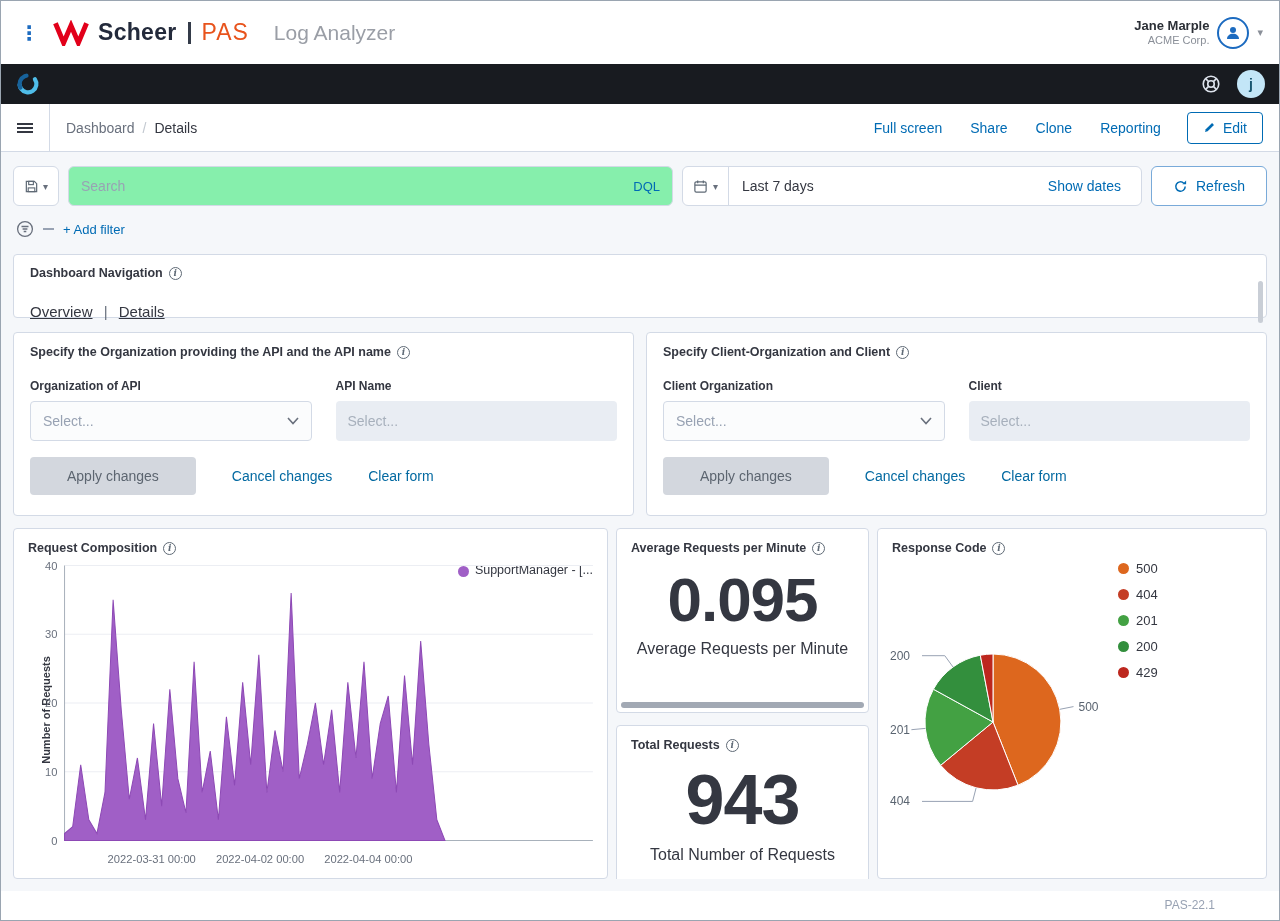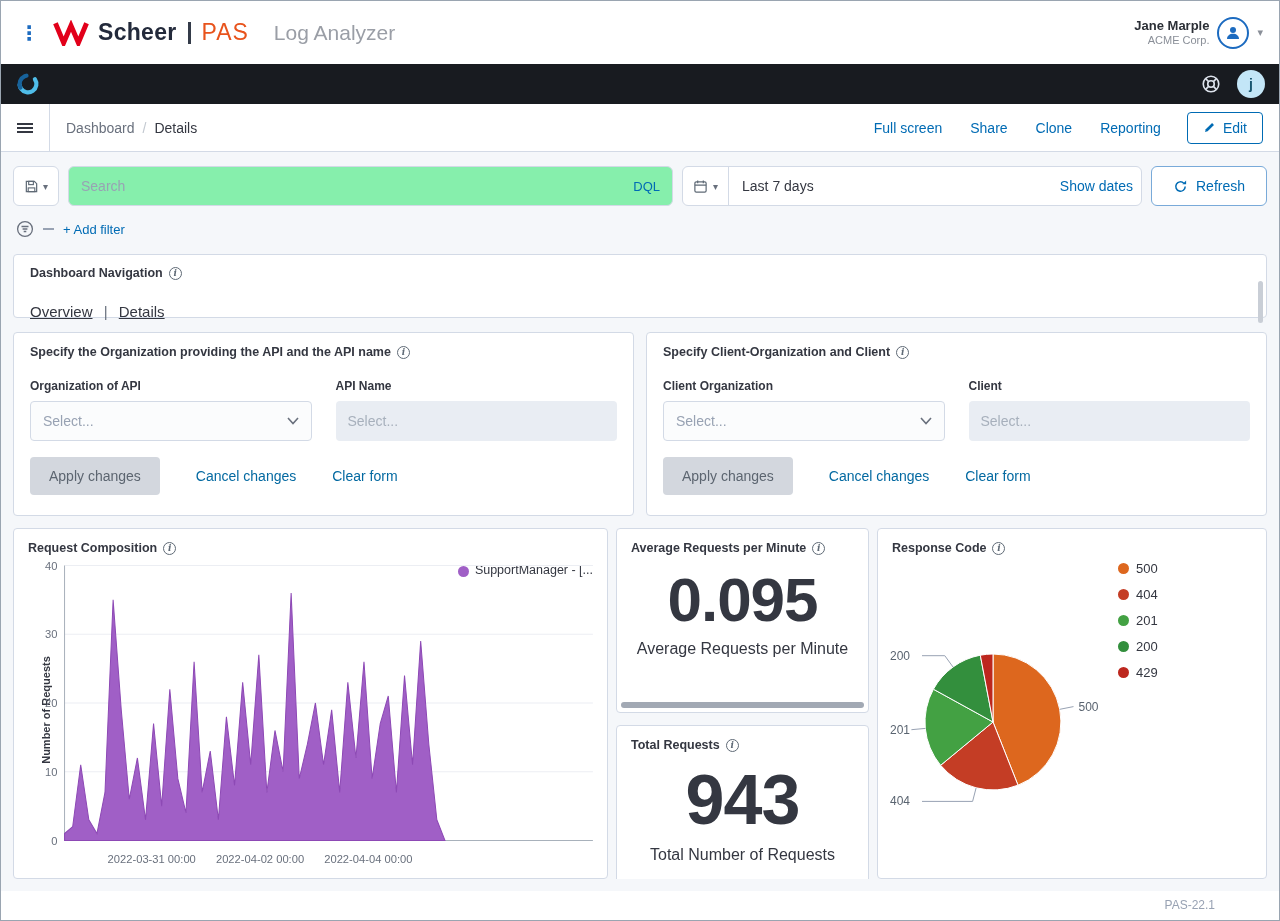--- a/index.html
+++ b/index.html
@@ -49,21 +49,21 @@
   .querybar { display:flex; gap:9px; height:40px; margin-bottom:12px; }
   .save-ctl { width:46px; flex:none; background:#fff; border:1px solid #d3dae6; border-radius:6px; display:flex; align-items:center; justify-content:center; gap:4px; cursor:pointer; }
   .small-caret { color:#69707d; font-size:10px; }
   .searchbox { flex:1; background:#86efac; border:1px solid #d3dae6; border-radius:6px; display:flex; align-items:center; padding:0 12px; }
   .searchbox input { flex:1; border:none; outline:none; background:transparent; font-size:14px; font-family:inherit; color:#343741; }
   .searchbox input::placeholder { color:#98a2b3; }
   .dql { color:#006BB4; font-size:13px; margin-left:10px; cursor:pointer; }
   .datebox { width:460px; flex:none; background:#fff; border:1px solid #d3dae6; border-radius:6px; display:flex; align-items:center; }
   .cal-seg { height:100%; padding:0 10px; display:flex; align-items:center; gap:5px; border-right:1px solid #d3dae6; cursor:pointer; }
   .range-label { margin-left:13px; color:#343741; cursor:pointer; }
-  .showdates { color:#006BB4; margin-right:8px; cursor:pointer; }
+  .showdates { color:#006BB4; margin-right:20px; cursor:pointer; }
   .refresh-btn { width:116px; flex:none; background:#fff; border:1px solid #79aad9; border-radius:6px; color:#006BB4; font-size:14px; display:flex; align-items:center; justify-content:center; gap:8px; cursor:pointer; }
 
   .filterrow { height:22px; margin-bottom:14px; display:flex; align-items:center; gap:9px; padding-left:3px; }
   .filter-dash { width:11px; height:2px; background:#98a2b3; }
   .addfilter { color:#006BB4; font-size:13px; cursor:pointer; }
 
   .panel { background:#fff; border:1px solid #d3dae6; border-radius:4px; }
   .panel-title { font-size:12.5px; font-weight:700; color:#343741; display:flex; align-items:center; }
   .info { width:13px; height:13px; border:1px solid #5f6a76; border-radius:50%; color:#5f6a76; font-size:9px; font-family:"DejaVu Serif",serif; font-style:italic; display:inline-flex; align-items:center; justify-content:center; margin-left:6px; flex:none; cursor:pointer; }
 
@@ -76,21 +76,21 @@
   .filtergrid { display:flex; gap:12px; margin-bottom:12px; }
   .filterpanel { flex:1; height:184px; padding:12px 16px; }
   .fields { display:flex; gap:24px; margin-top:20px; }
   .field { flex:1; }
   .field-label { font-size:12px; font-weight:700; color:#343741; display:block; margin-bottom:8px; }
   .select { height:40px; background:#fbfcfd; border:1px solid #d3dae6; border-radius:4px; display:flex; align-items:center; justify-content:space-between; padding:0 12px; cursor:pointer; }
   .placeholder { color:#98a2b3; font-size:14px; }
   .input-disabled { height:40px; background:#e9edf3; border-radius:4px; display:flex; align-items:center; padding:0 12px; }
   .input-disabled .placeholder { color:#a7b0bc; }
   .btnrow { margin-top:16px; display:flex; align-items:center; }
-  .apply-btn { background:#d3d7de; color:#5c6570; border:none; border-radius:4px; padding:11px 19px; font-size:14px; font-family:inherit; cursor:pointer; }
+  .apply-btn { background:#d3d7de; color:#5c6570; border:none; border-radius:4px; padding:11px 37px; font-size:14px; font-family:inherit; cursor:pointer; }
   .ghost-btn { color:#0369a1; font-size:14px; margin-left:36px; background:none; border:none; font-family:inherit; cursor:pointer; }
 
   .chartsrow { display:flex; gap:8px; height:351px; overflow:hidden; }
   .reqpanel { width:595px; flex:none; position:relative; padding:12px 14px; }
   .area-legend { position:absolute; right:14px; top:34px; display:flex; align-items:flex-end; gap:6px; }
   .area-legend-dot { width:11px; height:11px; border-radius:50%; flex:none; }
   .area-legend-label { font-size:12.5px; color:#343741; }
   .ylabel { position:absolute; left:-28px; top:50%; width:120px; text-align:center; transform:rotate(-90deg); font-size:11px; font-weight:700; color:#343741; }
   .chartwrap { position:absolute; left:16px; right:8px; top:28px; bottom:6px; }
   .chartwrap svg { width:100%; height:100%; }

